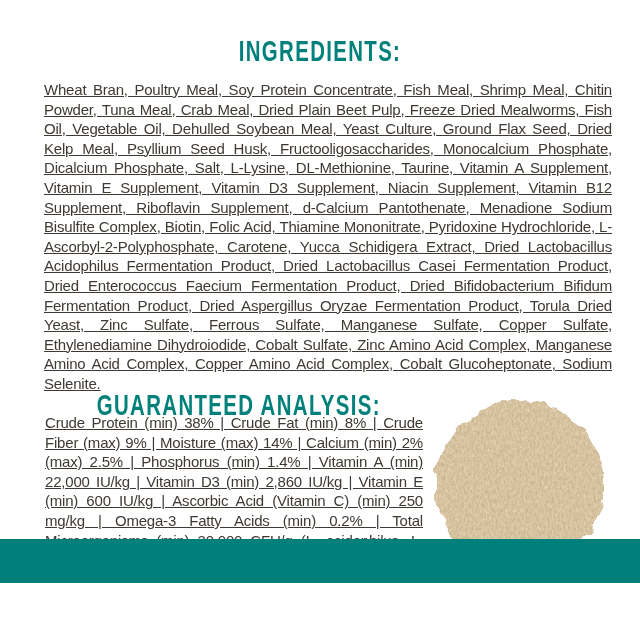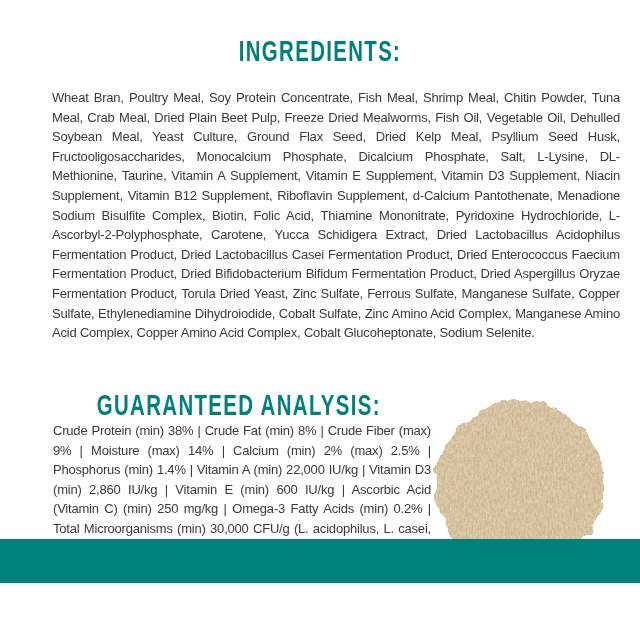--- a/index.html
+++ b/index.html
@@ -19,27 +19,28 @@
     letter-spacing:2px;
     text-align:center;
     transform:scaleX(0.68);
     transform-origin:center top;
     white-space:nowrap;
   }
   #ingredients-heading{left:0;top:34px;width:640px;}
   #ga-heading{left:36px;top:388px;width:380px;}
   .body-text{
     position:absolute;
-    margin:16px;
+    margin:8px;
     color:var(--ink,#3E3933);
-    font-size:13px;
+    font-size:15px;
     line-height:19.6px;
     letter-spacing:-0.2px;
     text-align:justify;
     text-justify:inter-word;
+    text-decoration:underline;
   }
   #ingredients-text{left:36px;top:72px;width:568px;}
   #ga-text{left:37px;top:405px;width:378px;}
   #pellet-photo{
     position:absolute;left:430px;top:395px;width:180px;height:180px;
   }
   #bottom-bar{
     position:absolute;left:0;bottom:0;width:640px;height:44px;
     background:var(--bar,#00807A);
   }

